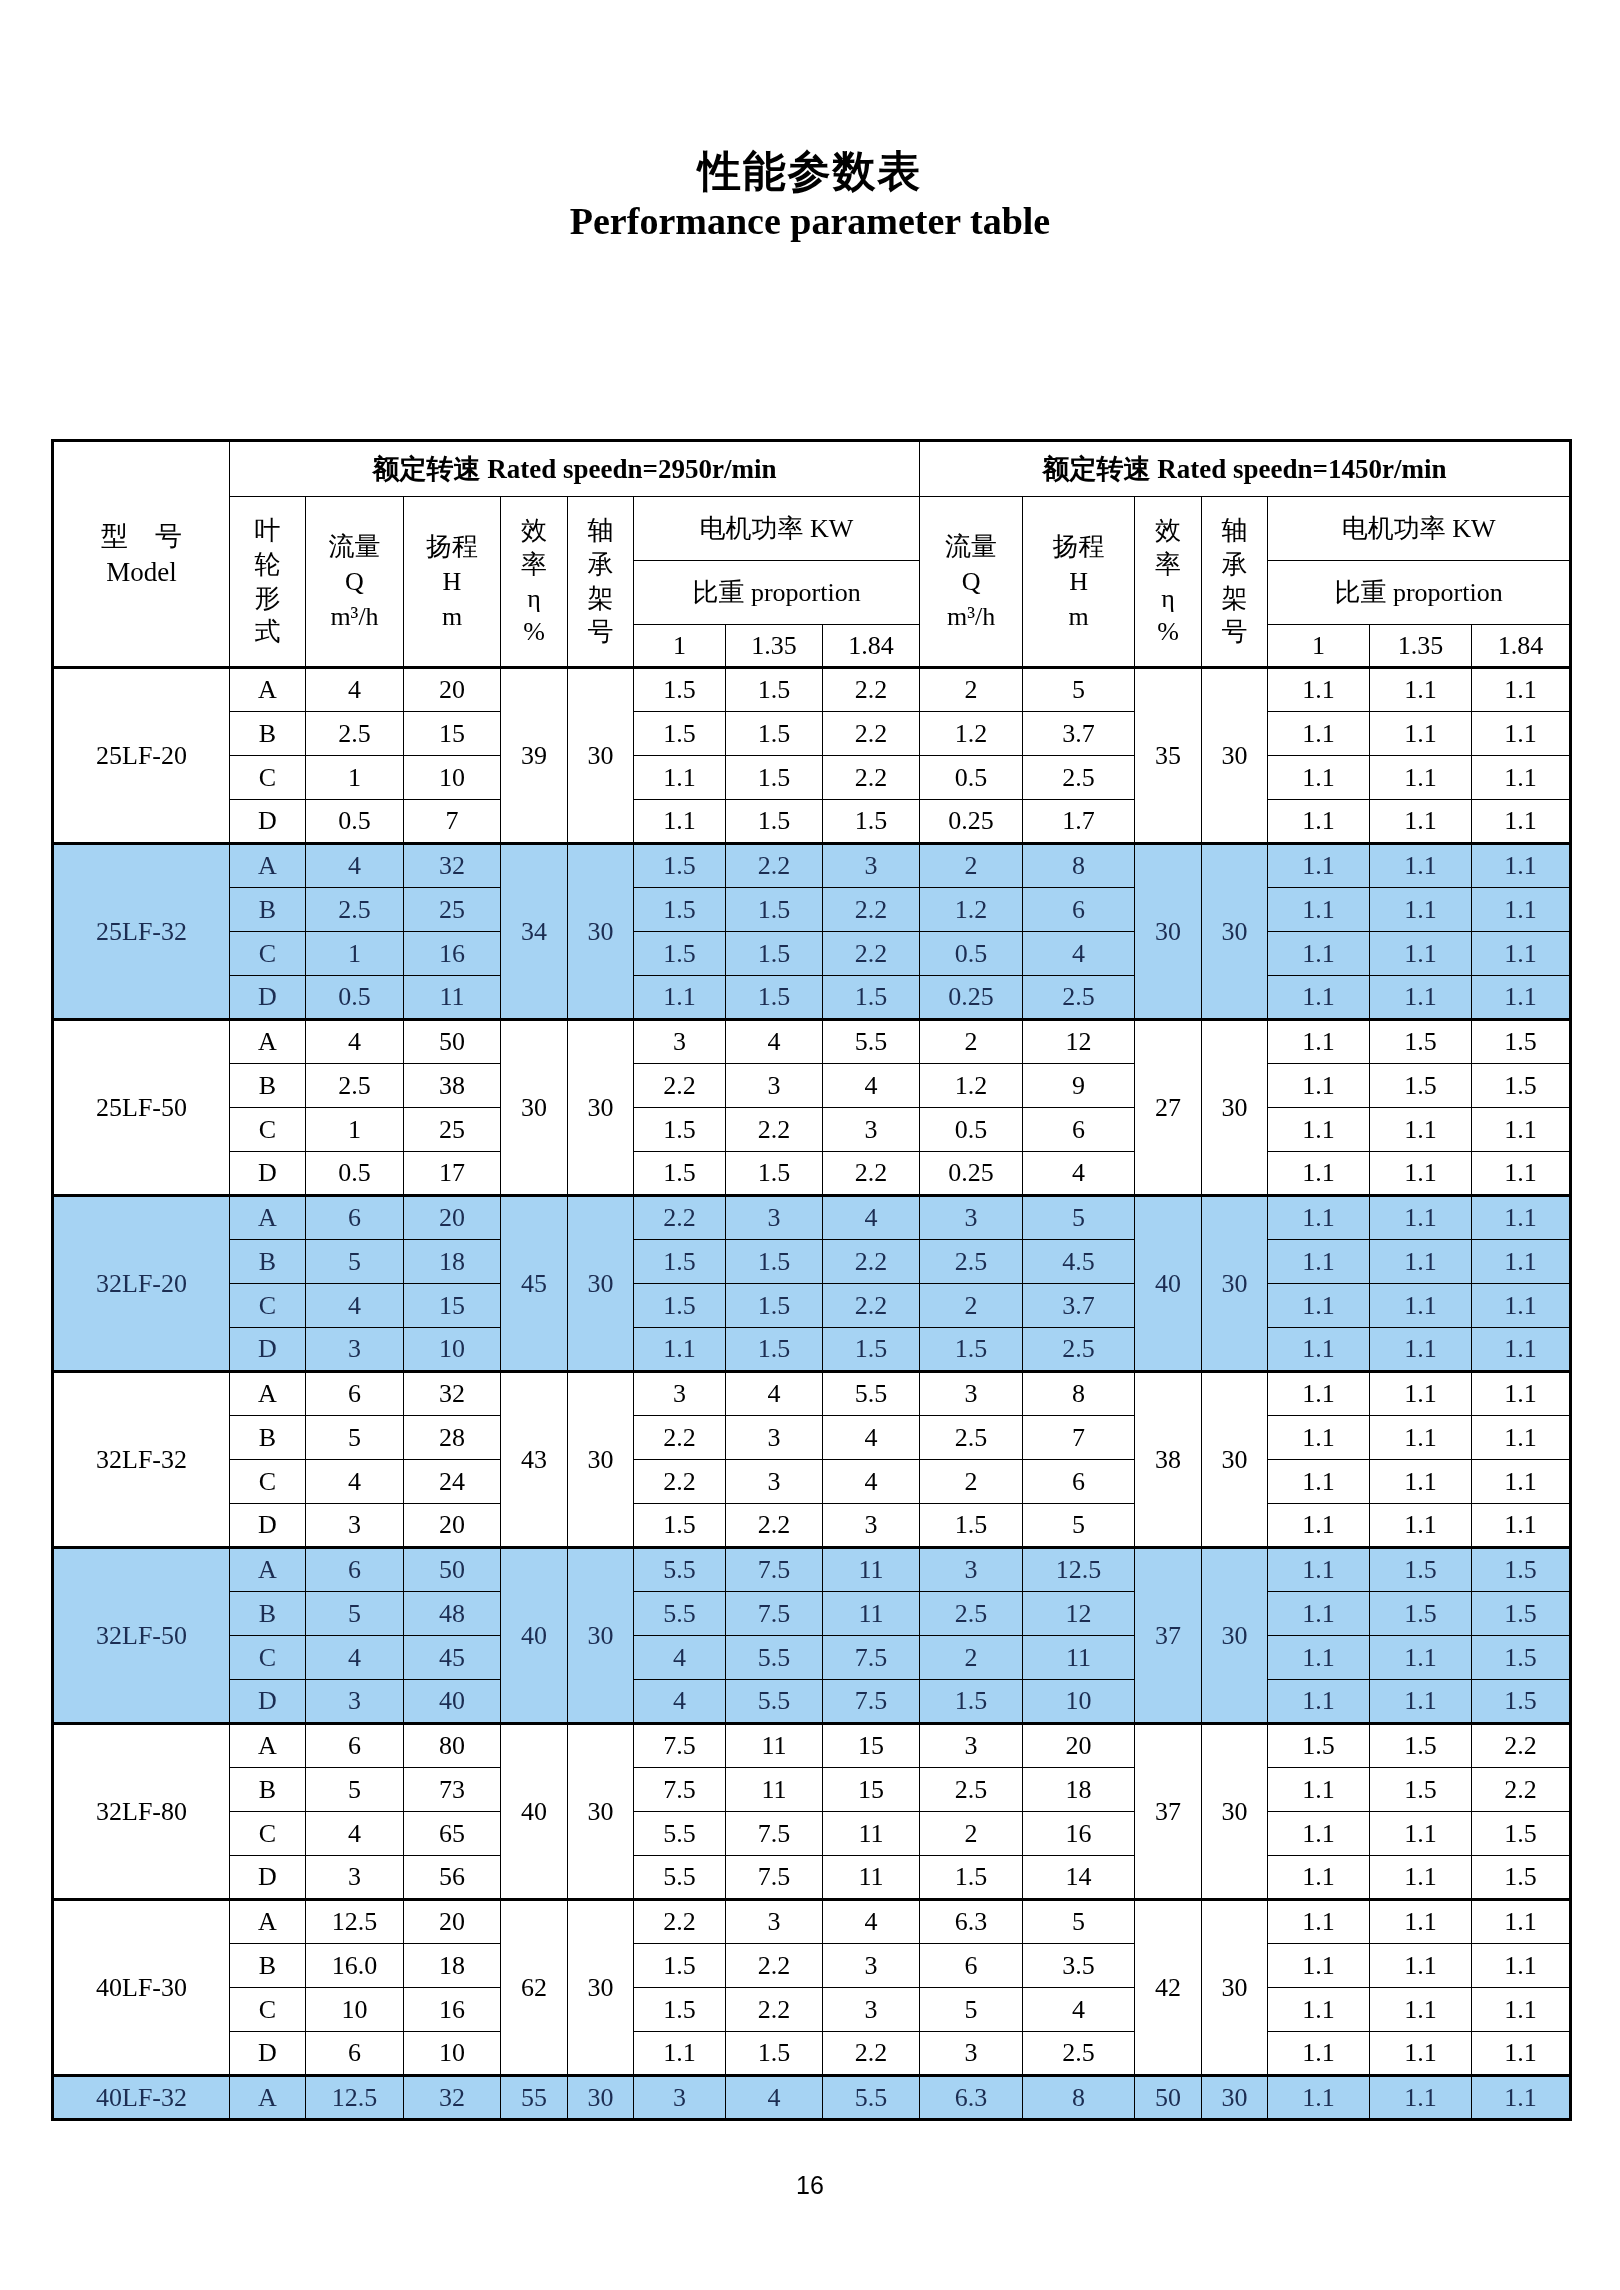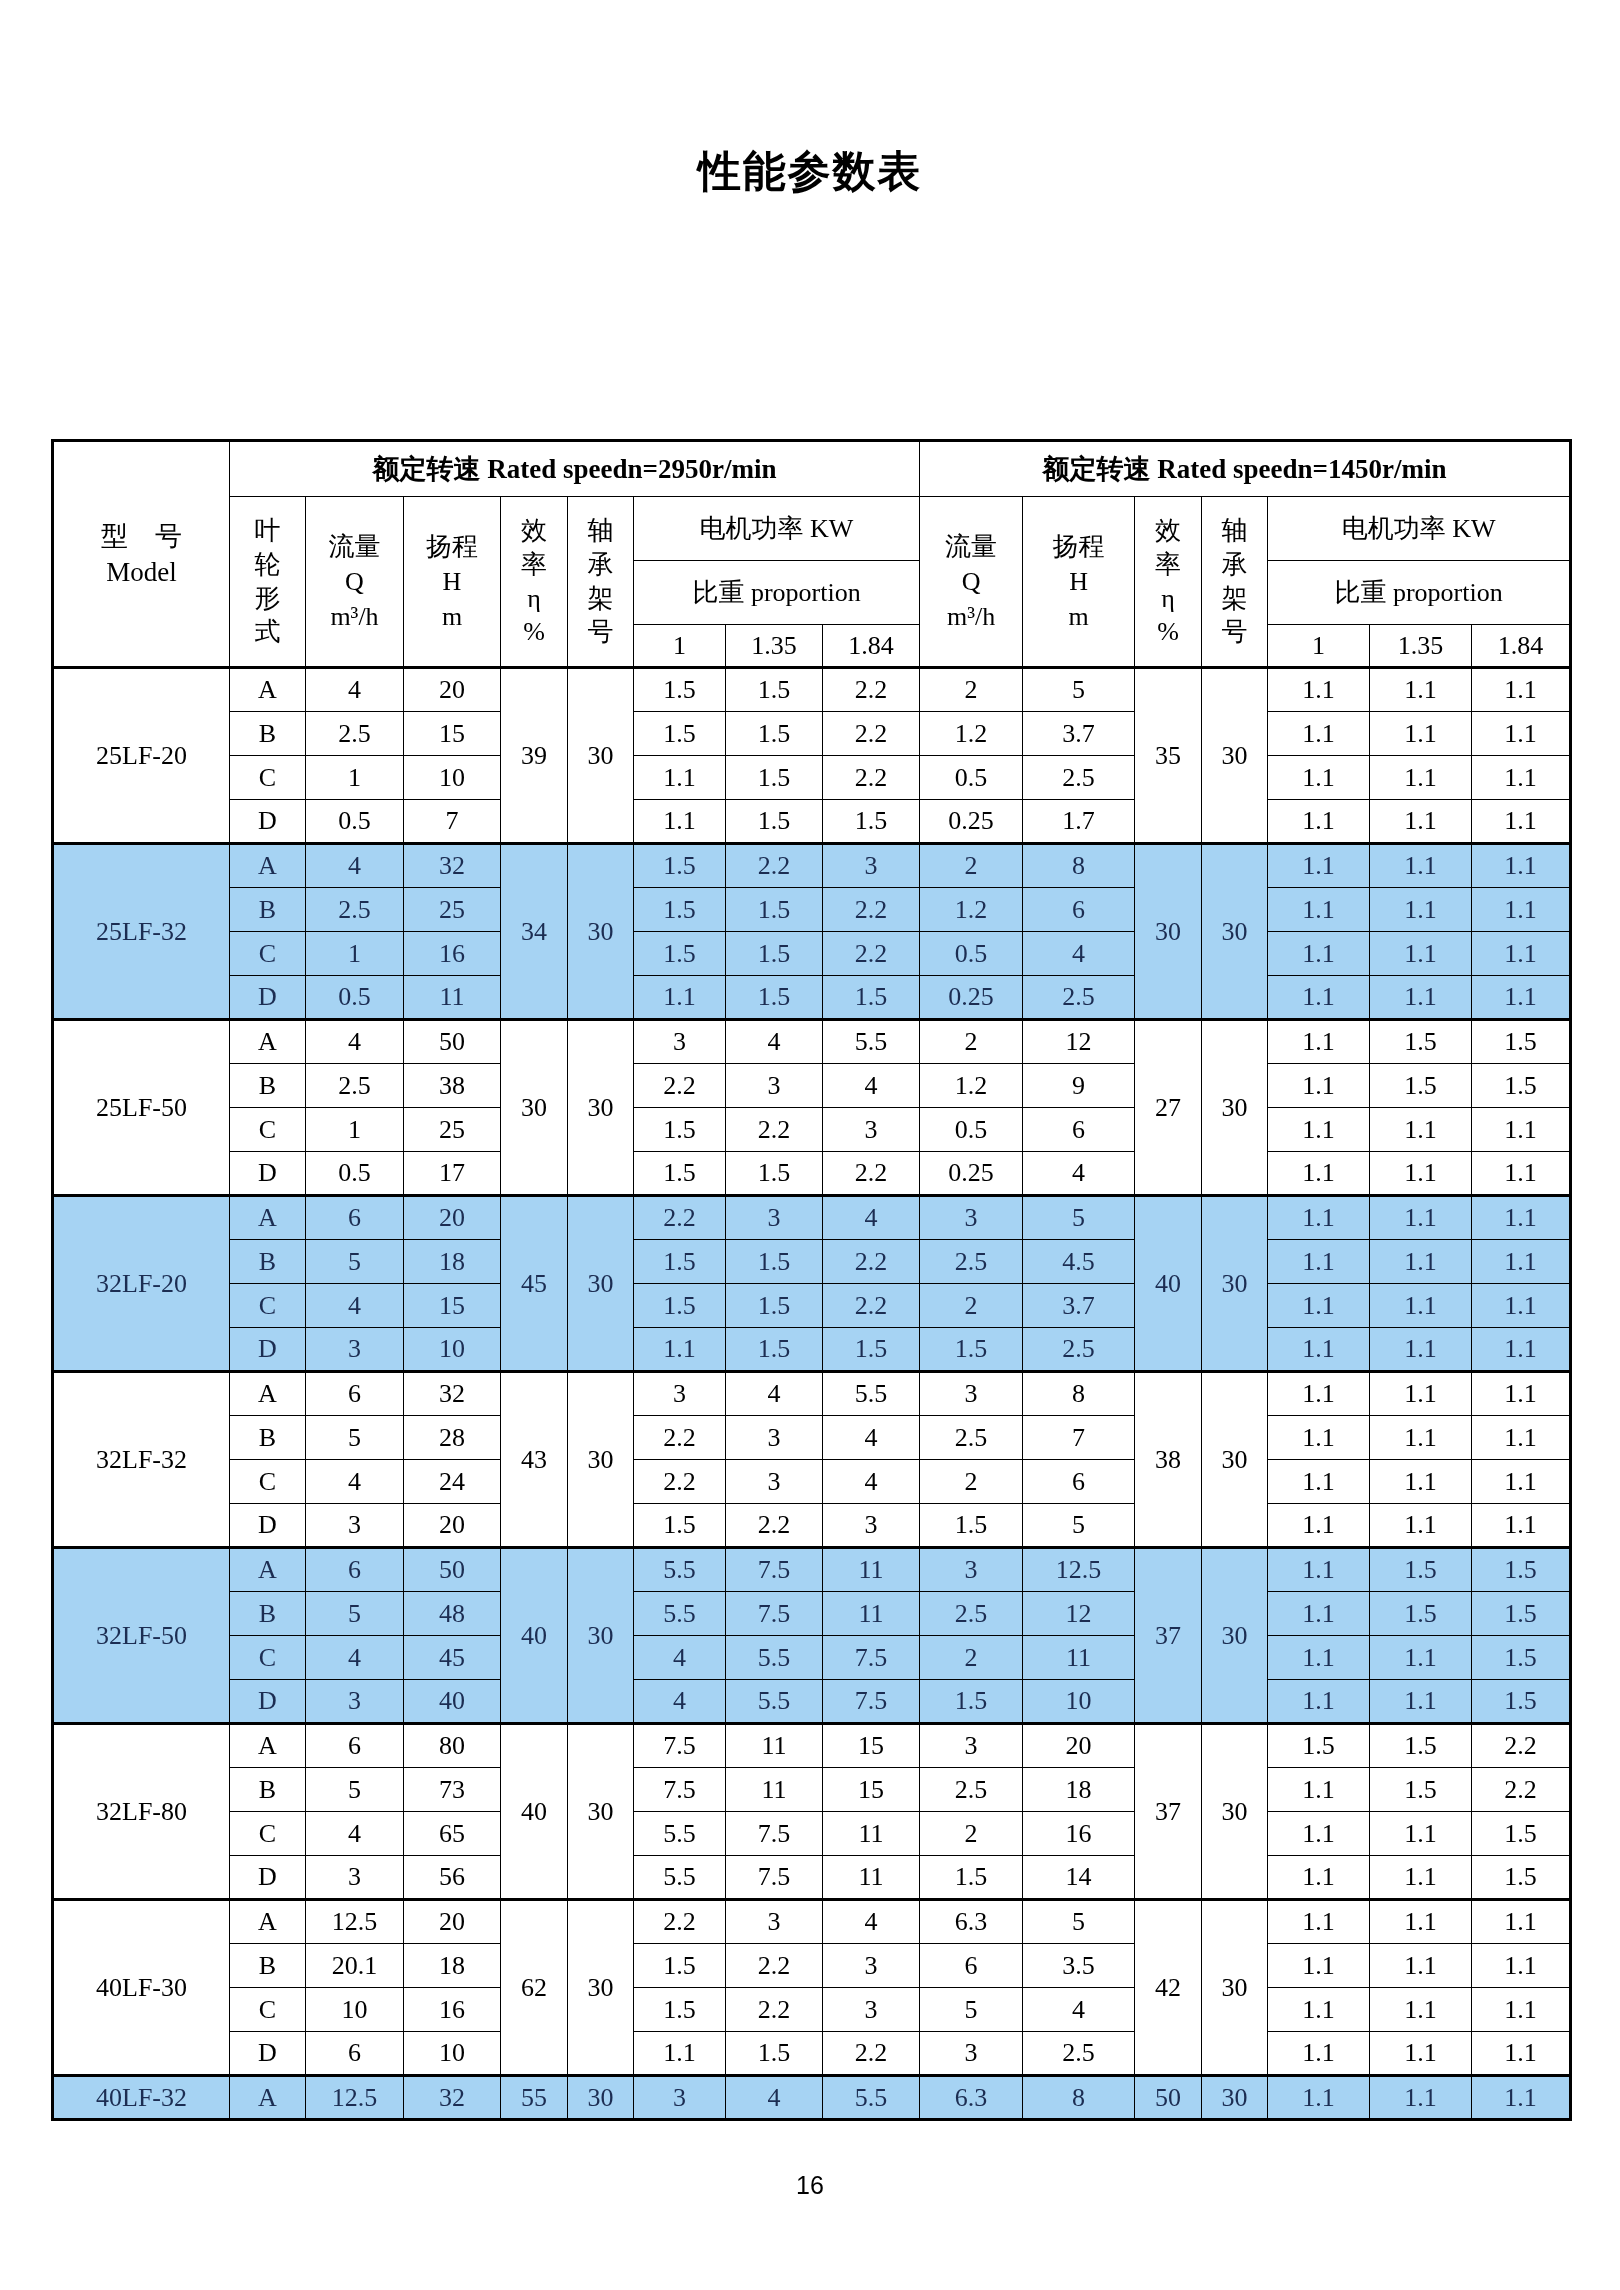--- a/index.html
+++ b/index.html
@@ -65,20 +65,21 @@
     font-size: 25px;
     font-family: "Liberation Sans", sans-serif;
   }
 </style>
 </head>
 <body>
 
 <div class="page">
 
   <div class="title-zh">性能参数表</div>
+  <div class="title-en">Performance parameter table</div>
 
   <table class="perf">
     <colgroup>
       <col style="width:177px">
         <col style="width:76px">
         <col style="width:98px">
         <col style="width:97px">
       <col style="width:67px">
         <col style="width:66px">
         <col style="width:92px">
@@ -561,21 +562,21 @@
           <td>6.3</td>
           <td>5</td>
           <td rowspan="4">42</td>
           <td rowspan="4">30</td>
           <td>1.1</td>
           <td>1.1</td>
           <td>1.1</td>
         </tr>
         <tr class="">
           <td>B</td>
-          <td>20.1</td>
+          <td>16.0</td>
           <td>18</td>
           <td>1.5</td>
           <td>2.2</td>
           <td>3</td>
           <td>6</td>
           <td>3.5</td>
           <td>1.1</td>
           <td>1.1</td>
           <td>1.1</td>
         </tr>

